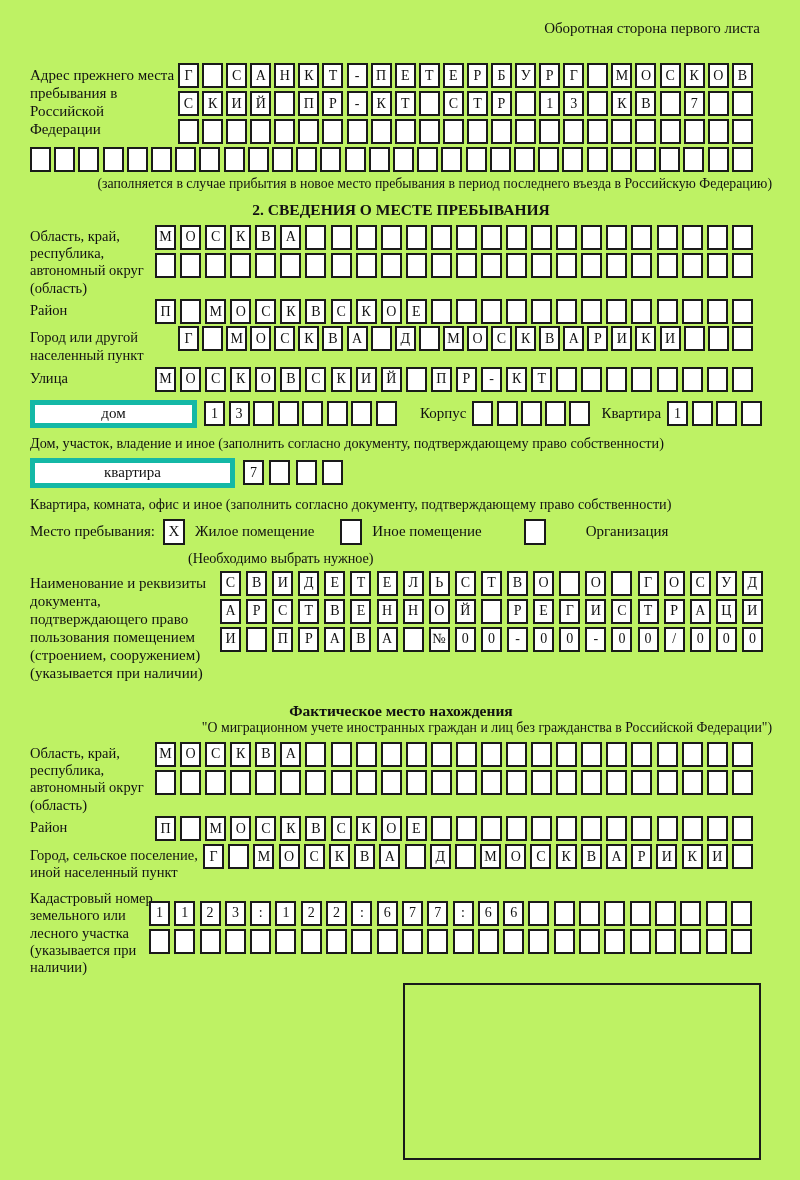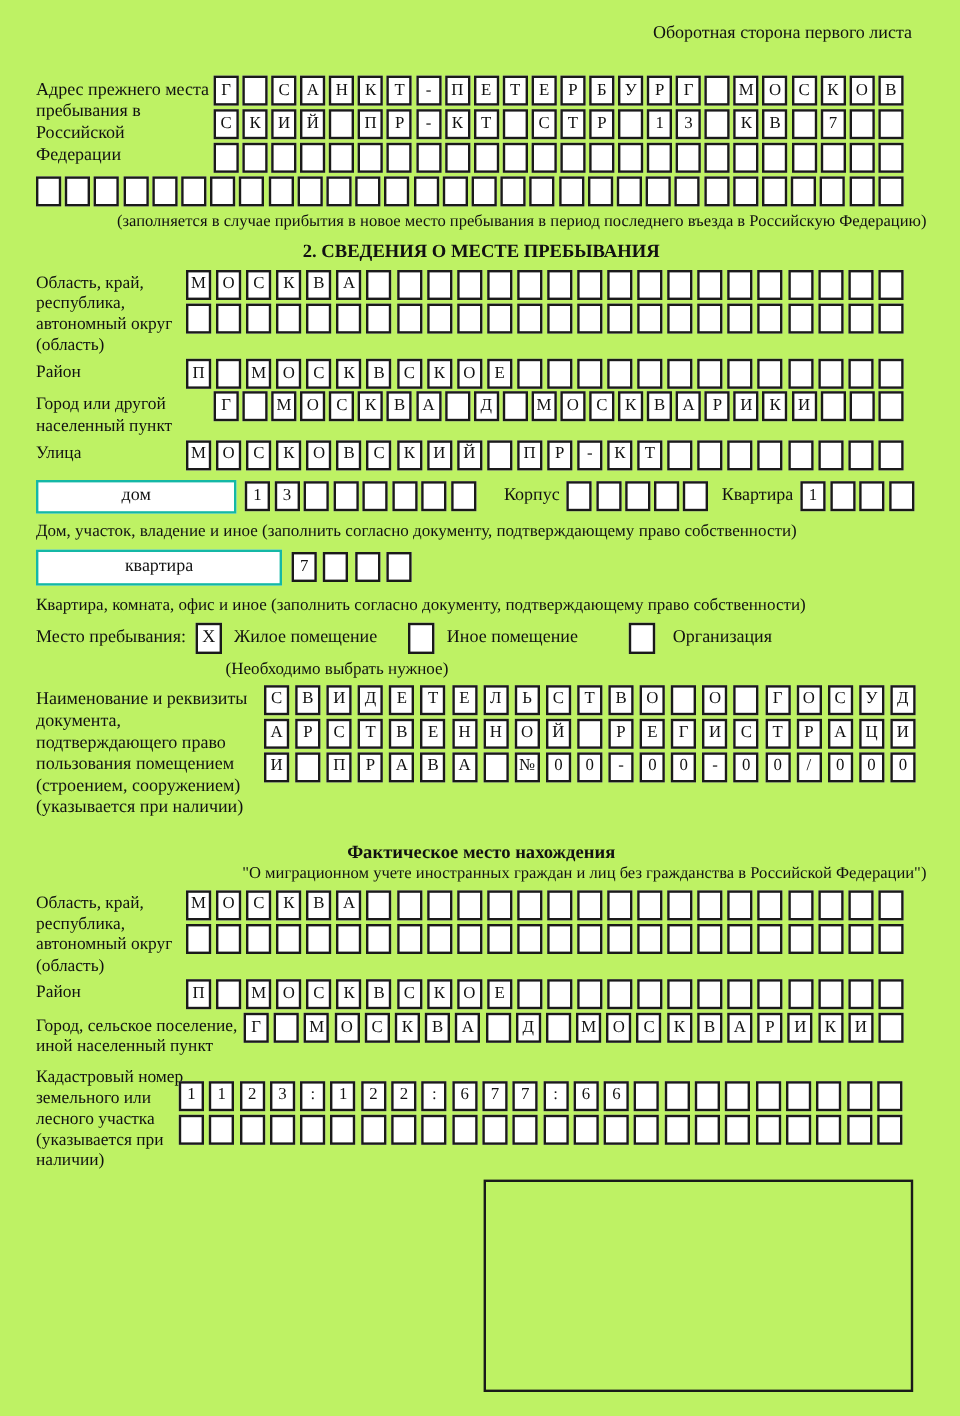--- a/index.html
+++ b/index.html
@@ -31,21 +31,21 @@
   .c598 { width: 598px; }
   .c723 { width: 723px; }
   .c543 { width: 543px; }
   .c550 { width: 550px; }
   .c603 { width: 603px; }
 
   .note { font-size: 13.8px; text-align: right; line-height: 1.2; }
   .sect-title { font-size: 15.5px; font-weight: bold; text-align: center; }
 
   .namedbox {
-    border: 2px solid #14b8a6; height: 28px;
+    border: 5px solid #14b8a6; height: 28px;
     display: flex; align-items: center; justify-content: center;
     font-size: 15px; flex: none; background: #fff;
   }
   .chk {
     width: 22px; height: 26px; flex: none;
     border: 2px solid #1a1a1a;
     display: flex; align-items: center; justify-content: center;
     font-size: 15px; background: #fff;
   }
   .inline-lbl { font-size: 15px; line-height: 1.15; padding-top: 4px; }
@@ -372,21 +372,21 @@
   </div>
   <div class="lbl mt5" style="font-size:14.2px">Квартира, комната, офис и иное (заполнить согласно документу, подтверждающему право собственности)</div>
 
   <div class="frow mt6" style="align-items:center">
     <div class="inline-lbl" style="padding-top:0">Место пребывания:</div>
     <div class="chk" style="margin-left:8px">X</div>
     <div class="inline-lbl" style="margin-left:10px;padding-top:0">Жилое помещение</div>
     <div class="chk" style="margin-left:26px"></div>
     <div class="inline-lbl" style="margin-left:10px;padding-top:0">Иное помещение</div>
     <div class="chk" style="margin-left:42px"></div>
-    <div class="inline-lbl" style="margin-left:15px;padding-top:0">Организация</div>
+    <div class="inline-lbl" style="margin-left:40px;padding-top:0">Организация</div>
   </div>
   <div class="lbl mt2" style="font-size:14.2px;padding-left:158px">(Необходимо выбрать нужное)</div>
 
   <div class="frow mt4">
     <div class="lbl w190" style="font-size:15px">Наименование и реквизиты документа, подтверждающего право пользования помещением (строением, сооружением) (указывается при наличии)</div>
     <div class="stack c543">
       <div class="cells">
           <span class="cell">С</span>
           <span class="cell">В</span>
           <span class="cell">И</span>

